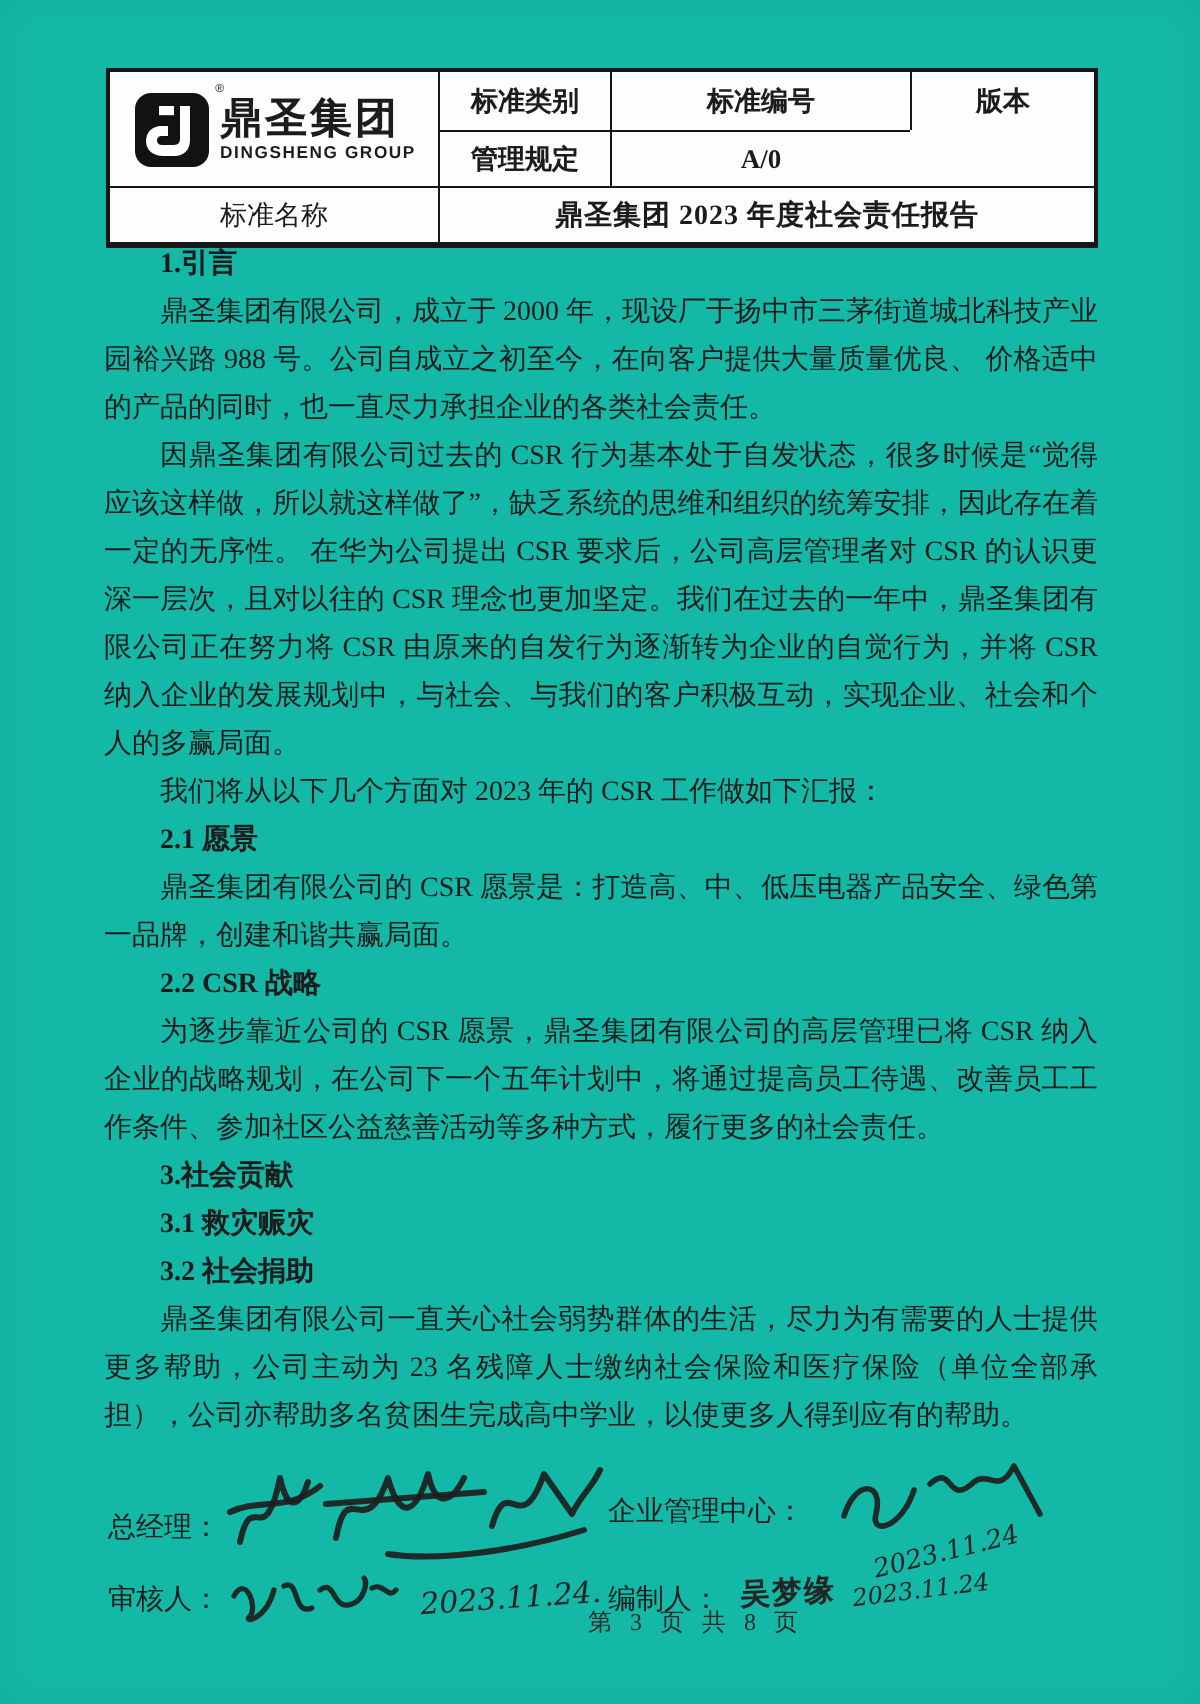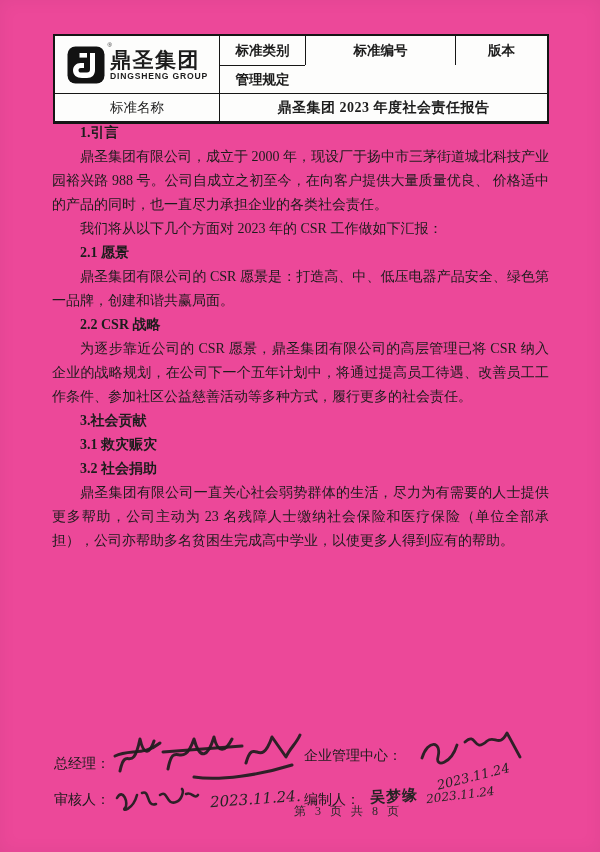--- a/index.html
+++ b/index.html
@@ -1,19 +1,19 @@
 <!DOCTYPE html>
 <html><head>
 <meta charset="utf-8">
 <style>
   * { margin:0; padding:0; box-sizing:border-box; }
   html,body { background:#e9e9e9; }
   .page {
     position:relative; width:600px; height:852px; margin:0 auto;
-    background:#ec4899; color:#1c1c1c; overflow:hidden;
+    background:#14b8a6; color:#1c1c1c; overflow:hidden;
     font-family:"Liberation Serif","DejaVu Serif",serif;
     box-shadow:inset 0 0 18px rgba(0,0,0,0.05);
   }
   
   .htable {
     position:absolute; left:53px; top:34px; width:496px;
     display:grid;
     grid-template-columns:164px 86px 150px 92px;
     grid-template-rows:29px 28px 28px;
     border:2px solid #161616; border-bottom-width:3px;
@@ -79,27 +79,29 @@
       </div>
       <div class="logo-text">
         <span class="logo-cn">鼎圣集团</span>
         <span class="logo-en">DINGSHENG GROUP</span>
       </div>
     </div>
     <div class="cell bl">标准类别</div>
     <div class="cell bl">标准编号</div>
     <div class="cell bl">版本</div>
     <div class="cell bl bt">管理规定</div>
+    <div class="cell bl bt">A/0</div>
     <div class="cell bt cell-name-label">标准名称</div>
     <div class="cell bl bt cell-name-value">鼎圣集团 2023 年度社会责任报告</div>
   </div>
 
   <div class="doc-body">
     <p class="h">1.引言</p>
     <p>鼎圣集团有限公司，成立于 2000 年，现设厂于扬中市三茅街道城北科技产业园裕兴路 988 号。公司自成立之初至今，在向客户提供大量质量优良、 价格适中的产品的同时，也一直尽力承担企业的各类社会责任。</p>
+    <p>因鼎圣集团有限公司过去的 CSR 行为基本处于自发状态，很多时候是“觉得应该这样做，所以就这样做了”，缺乏系统的思维和组织的统筹安排，因此存在着一定的无序性。 在华为公司提出 CSR 要求后，公司高层管理者对 CSR 的认识更深一层次，且对以往的 CSR 理念也更加坚定。我们在过去的一年中，鼎圣集团有限公司正在努力将 CSR 由原来的自发行为逐渐转为企业的自觉行为，并将 CSR 纳入企业的发展规划中，与社会、与我们的客户积极互动，实现企业、社会和个人的多赢局面。</p>
     <p>我们将从以下几个方面对 2023 年的 CSR 工作做如下汇报：</p>
     <p class="h">2.1 愿景</p>
     <p>鼎圣集团有限公司的 CSR 愿景是：打造高、中、低压电器产品安全、绿色第一品牌，创建和谐共赢局面。</p>
     <p class="h">2.2 CSR 战略</p>
     <p>为逐步靠近公司的 CSR 愿景，鼎圣集团有限公司的高层管理已将 CSR 纳入企业的战略规划，在公司下一个五年计划中，将通过提高员工待遇、改善员工工作条件、参加社区公益慈善活动等多种方式，履行更多的社会责任。</p>
     <p class="h">3.社会贡献</p>
     <p class="h">3.1 救灾赈灾</p>
     <p class="h">3.2 社会捐助</p>
     <p>鼎圣集团有限公司一直关心社会弱势群体的生活，尽力为有需要的人士提供更多帮助，公司主动为 23 名残障人士缴纳社会保险和医疗保险（单位全部承担），公司亦帮助多名贫困生完成高中学业，以使更多人得到应有的帮助。</p>
   </div>

